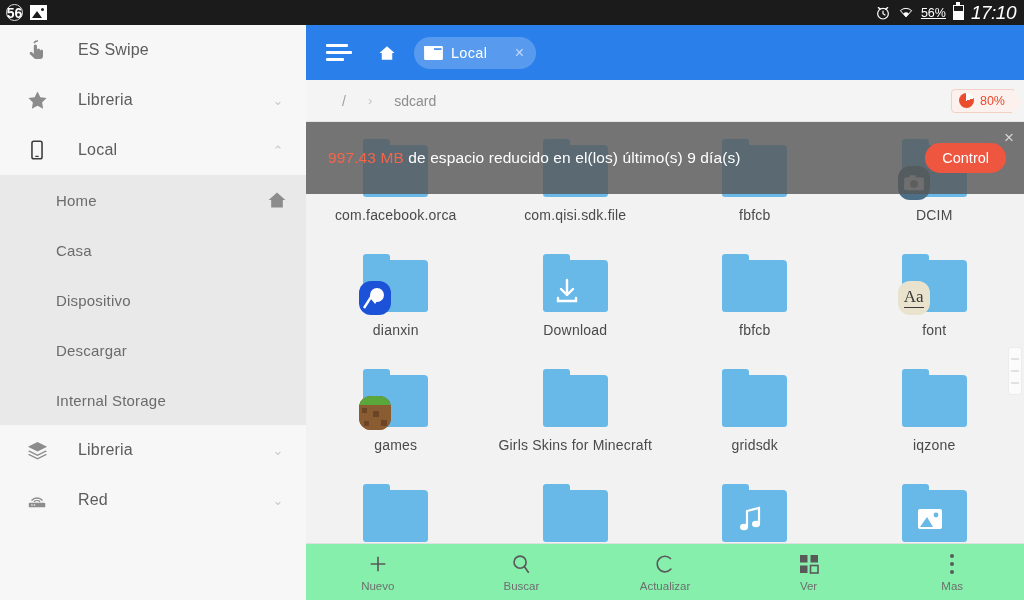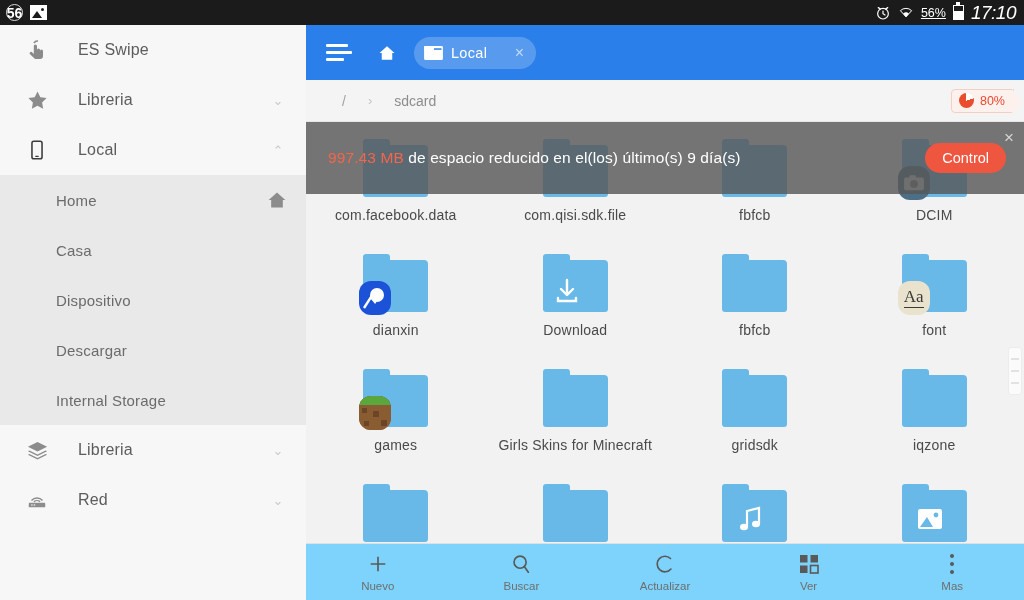--- a/index.html
+++ b/index.html
@@ -172,21 +172,21 @@
     position: absolute; right: 2px; top: 225px; width: 14px; height: 48px;
     background: #fbfbfb; border: 1px solid #ececec; border-radius: 3px;
     display: flex; flex-direction: column; align-items: center; justify-content: space-around;
     padding: 5px 0;
   }
   .scrollhandle i { width: 8px; height: 1.5px; background: #e2e2e2; display: block; }
 
   
   .bottombar {
     position: absolute; bottom: 0; left: 0; width: 718px; height: 57px;
-    background: #7dd3fc; border-top: 1px solid #e0e0e0;
+    background: #86efac; border-top: 1px solid #e0e0e0;
     display: flex; align-items: center;
   }
   .bb-item { flex: 1; display: flex; flex-direction: column; align-items: center; gap: 4px; }
   .bb-ico { height: 24px; display: flex; align-items: center; justify-content: center; }
   .bb-lbl { font-size: 11.5px; color: #6e6e6e; }
 </style>
 </head>
 <body>
 
 <div id="root">
@@ -334,21 +334,21 @@
     </div>
 
     <div class="grid">
 
       <div class="row">
         <div class="cell">
           <div class="folder">
               <span class="tabtop"></span>
               <span class="body"></span>
             </div>
-          <span class="cap">com.facebook.data</span>
+          <span class="cap">com.facebook.orca</span>
         </div>
         <div class="cell">
           <div class="folder">
               <span class="tabtop"></span>
               <span class="body"></span>
             </div>
           <span class="cap">com.qisi.sdk.file</span>
         </div>
         <div class="cell">
           <div class="folder">

